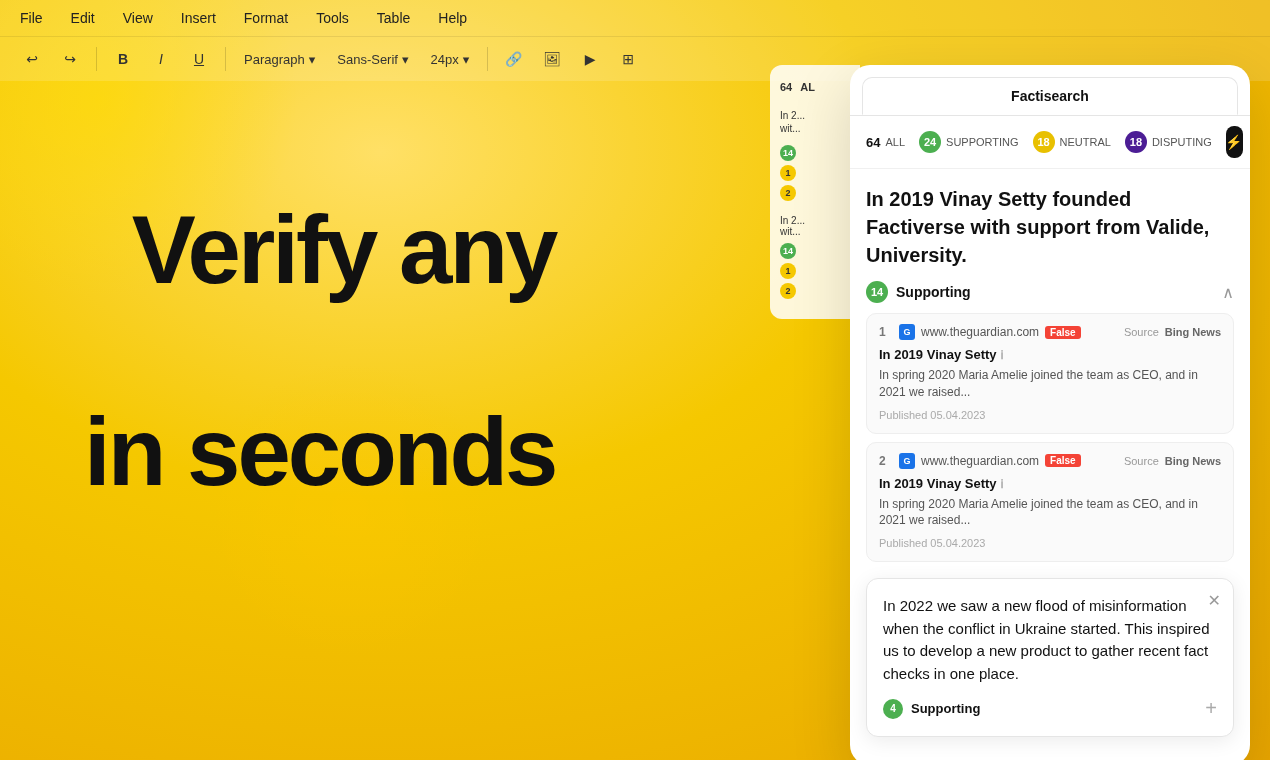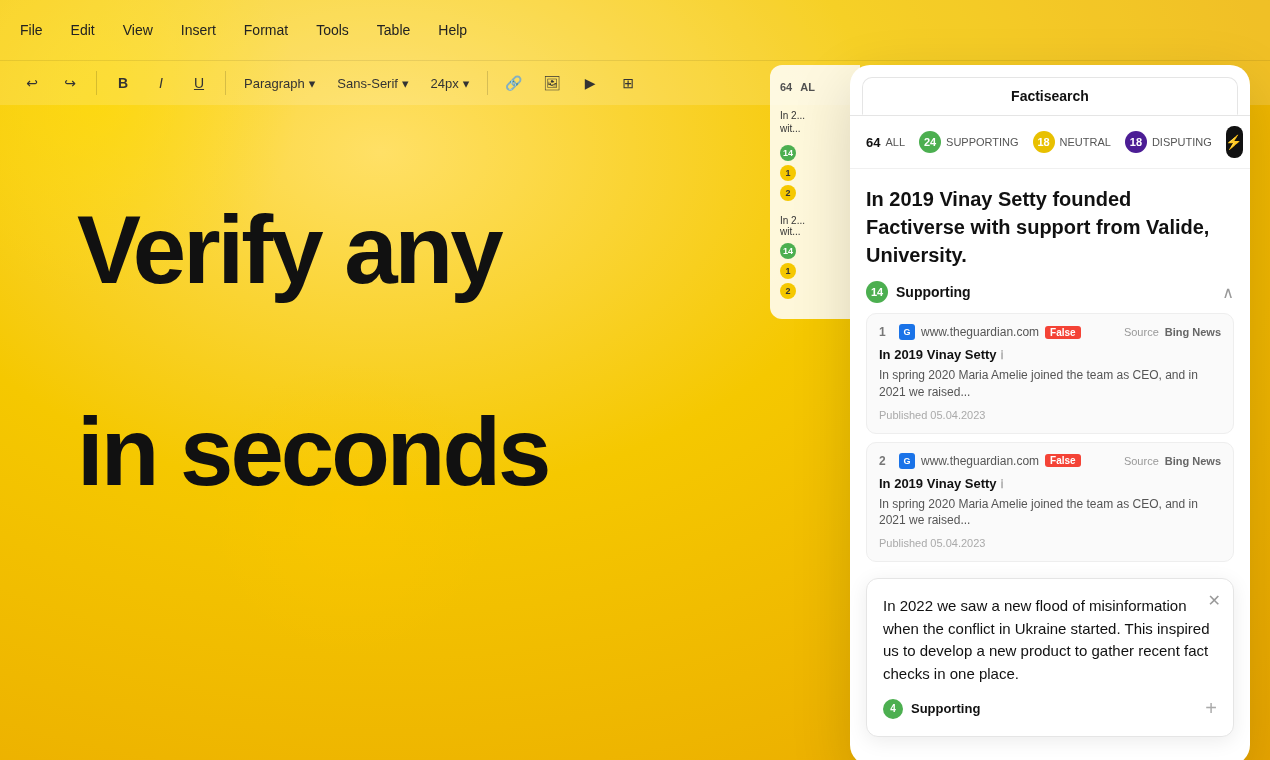--- a/index.html
+++ b/index.html
@@ -27,21 +27,21 @@
       left: 0;
       right: 0;
       background: rgba(255,255,255,0.15);
       z-index: 10;
     }
 
     .menu-bar {
       display: flex;
       align-items: center;
       gap: 20px;
-      padding: 20px 16px;
+      padding: 8px 16px;
       font-size: 14px;
       color: #222;
       border-bottom: 1px solid rgba(0,0,0,0.08);
     }
 
     .menu-item {
       cursor: pointer;
       padding: 2px 4px;
       border-radius: 3px;
     }
@@ -87,23 +87,24 @@
       color: #333;
       cursor: pointer;
       border: none;
       background: transparent;
       justify-content: flex-end;
     }
 
     
     .hero-text {
       position: absolute;
-      left: 77px;
+      left: 84px;
       top: 200px;
       z-index: 5;
+      text-align: right;
     }
 
     .hero-text h1 {
       font-size: 96px;
       font-weight: 900;
       color: #111;
       line-height: 1.05;
       letter-spacing: -3px;
     }
 

